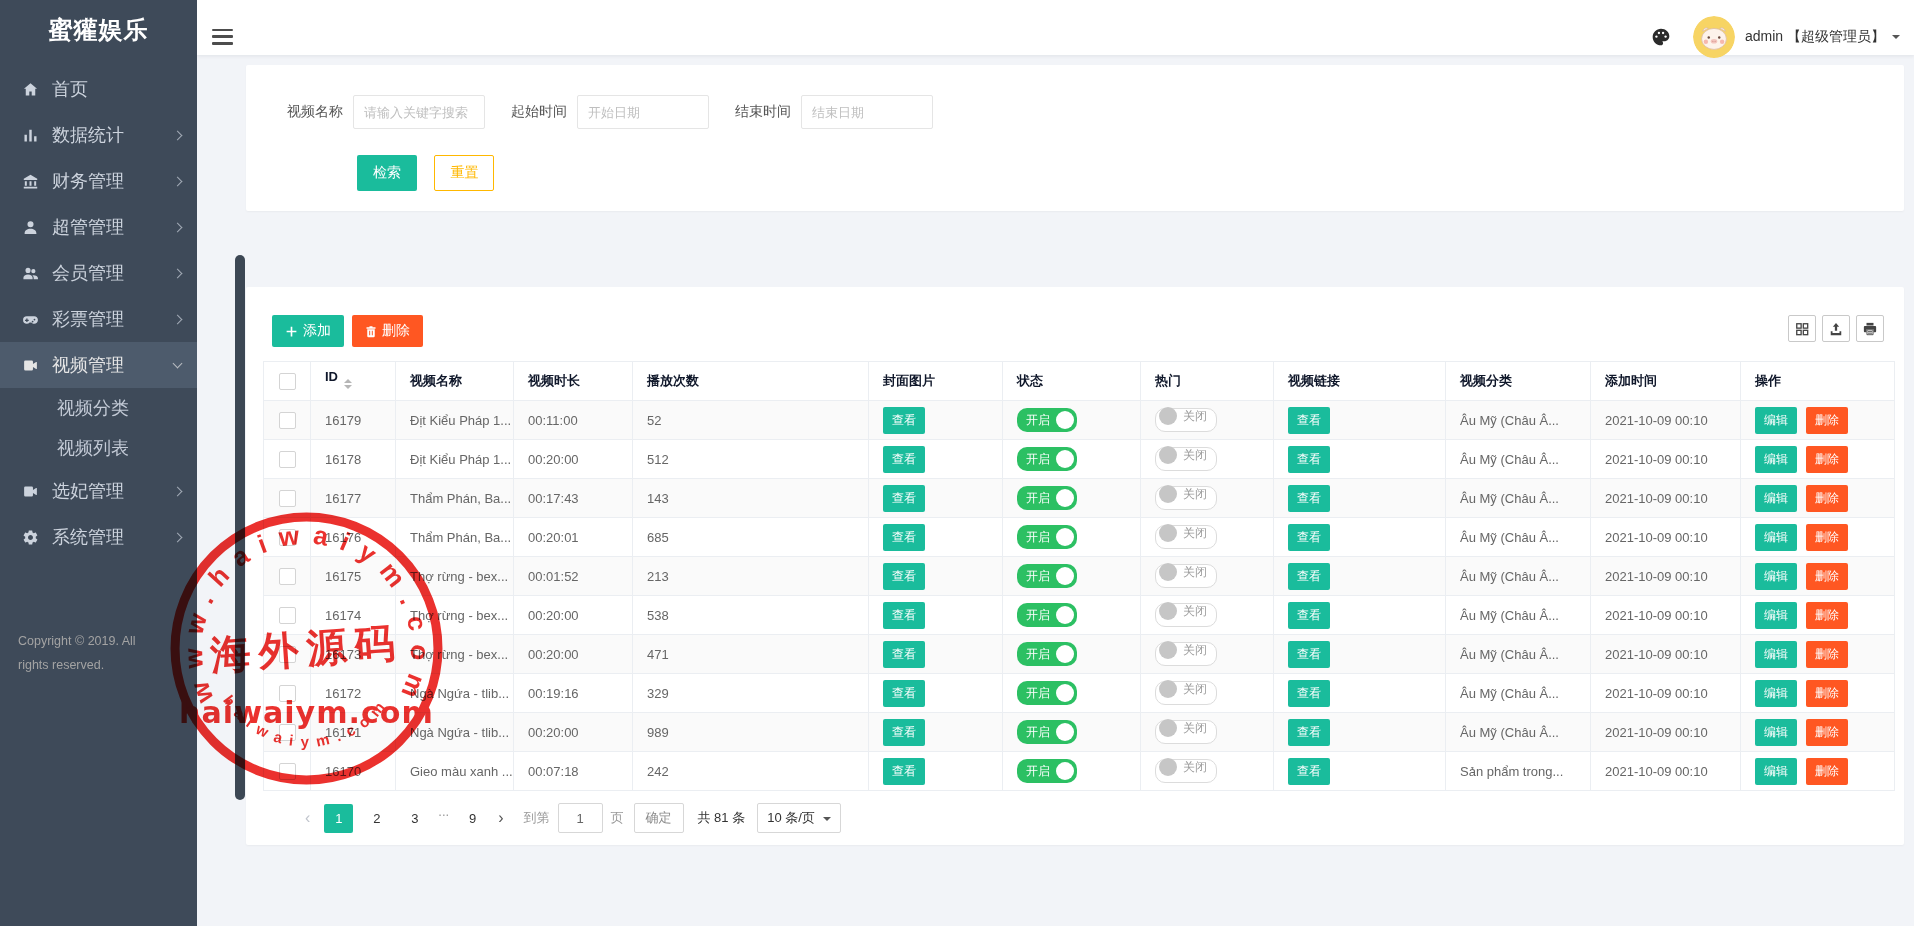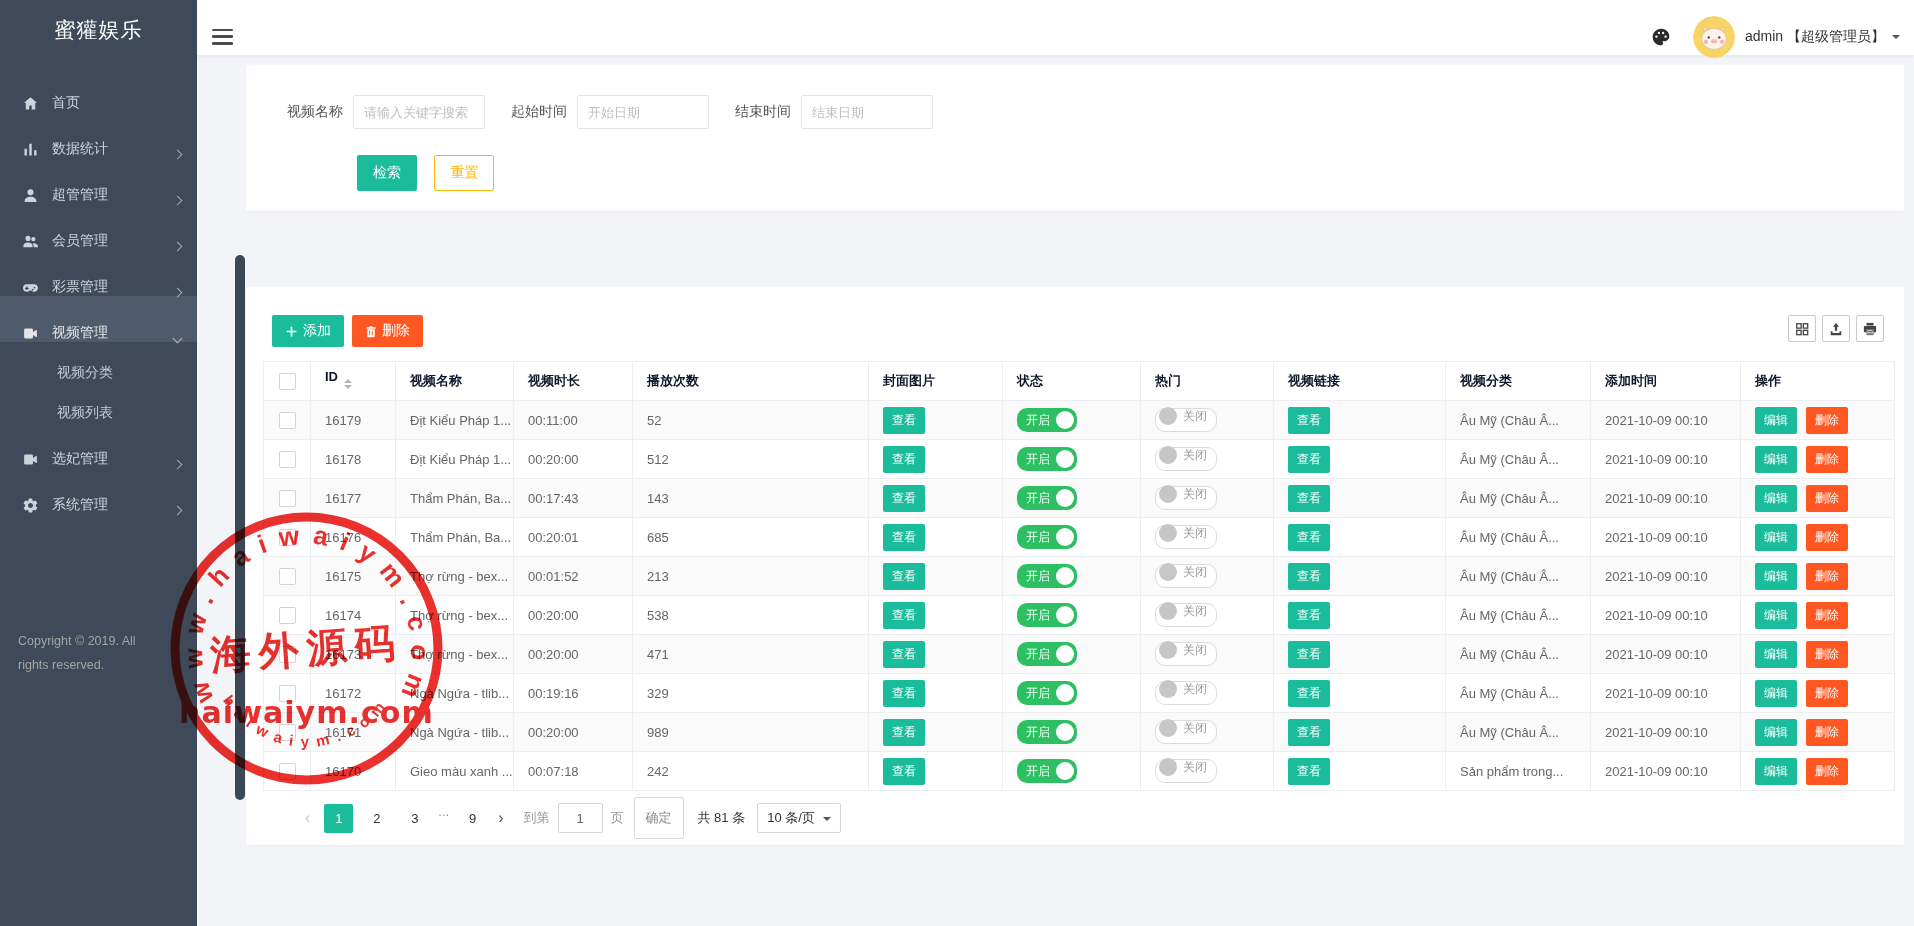--- a/index.html
+++ b/index.html
@@ -5,23 +5,23 @@
   * { margin:0; padding:0; box-sizing:border-box; }
   html,body { width:1914px; height:926px; }
   body {
     position:relative; overflow:hidden; background:#f2f4f8;
     font-family:"Liberation Sans","DejaVu Sans",sans-serif;
     --teal:#1abc9c; --orange:#ff5722; --green:#2cc063; --yellow:#ffb800;
     --red:#e8120e; --sidebar:#3e4a59;
   }
   
   .sidebar { position:absolute; left:0; top:0; width:197px; height:926px; background:var(--sidebar); z-index:5; }
-  .logo { height:60px; display:flex; align-items:center; justify-content:center; color:#fff; font-size:21px; font-weight:normal; letter-spacing:1px; }
+  .logo { height:60px; display:flex; align-items:center; justify-content:center; color:#fff; font-size:24px; font-weight:bold; letter-spacing:1px; }
   .menu { margin-top:6px; }
-  .menu-item { height:46px; display:flex; align-items:flex-end; padding:0 16px 0 22px; color:#ccd3dd; font-size:14px; cursor:pointer; }
+  .menu-item { height:46px; display:flex; align-items:center; padding:0 16px 0 22px; color:#ccd3dd; font-size:18px; cursor:pointer; }
   .menu-item.sub { height:40px; padding-left:57px; color:#c3cad6; }
   .menu-item.active { background:#4d5b6c; color:#e5e5e5; }
   .mi-icon { width:17px; height:17px; margin-right:13px; display:inline-flex; flex:none; }
   .mi-icon svg { width:17px; height:17px; fill:currentColor; }
   .mi-label { flex:1; }
   .mi-arrow { width:7px; height:7px; border:solid currentColor; border-width:0 1.4px 1.4px 0; opacity:.7; flex:none; }
   .mi-arrow.right { transform:rotate(-45deg); }
   .mi-arrow.down  { transform:rotate(45deg); margin-top:-3px; }
   .copyright { position:absolute; top:630px; left:0; width:180px; padding:0 18px; color:#a3a3a3; font-size:12.5px; line-height:1.9; }
   
@@ -79,21 +79,21 @@
   .pager { display:flex; align-items:center; margin:12px 0 0 42px; font-size:13px; color:#666; height:30px; }
   .pg-arrow { margin-right:14px; font-size:16px; cursor:pointer; line-height:1; }
   .pg-arrow.prev { color:#c0c4cc; }
   .pg-arrow.next { color:#555; margin:0 10px 0 2px; }
   .pg-num { min-width:29px; height:29px; line-height:29px; text-align:center; margin-right:9px; color:#333; cursor:pointer; border-radius:2px; }
   .pg-num.active { background:var(--teal); color:#fff; }
   .pg-dots { margin-right:9px; color:#999; }
   .goto-label { color:#9a9a9a; margin:0 8px 0 10px; }
   .goto-input { width:45px; height:30px; border:1px solid #d7d7d7; border-radius:2px; text-align:center; color:#666; font-size:13px; outline:none; }
   .page-unit { color:#9a9a9a; margin:0 10px 0 8px; }
-  .btn-confirm { height:42px; padding:0 11px; background:#fff; border:1px solid #d7d7d7; border-radius:2px; color:#8a8a8a; font-size:13px; cursor:pointer; }
+  .btn-confirm { height:30px; padding:0 11px; background:#fff; border:1px solid #d7d7d7; border-radius:2px; color:#8a8a8a; font-size:13px; cursor:pointer; }
   .total { color:#333; margin:0 12px 0 14px; }
   .pagesize { height:30px; border:1px solid #d7d7d7; border-radius:2px; display:flex; align-items:center; padding:0 9px; color:#333; cursor:pointer; background:#fff; }
   .pagesize .caret { margin-left:8px; border-top-color:#555; }
   
   .scroll-strip { position:absolute; left:38px; top:200px; width:10px; height:545px; background:#3c4754; border-radius:5px; z-index:6; }
   .stamp { position:absolute; left:166px; top:508px; width:281px; height:281px; z-index:50; opacity:.87; mix-blend-mode:multiply; pointer-events:none; }
 </style>
 </head>
 <body style="--teal: #1abc9c; --orange: #ff5722; --green: #2cc063; --yellow: #ffb800; --red: #e8120e; --sidebar: #3e4a59;">
 
@@ -108,20 +108,29 @@
         </span>
         <span class="mi-label">首页</span>
       </div>
       <div class="menu-item">
         <span class="mi-icon">
           <svg viewBox="0 0 24 24">
             <path d="M3.5 11h3.4v9.5H3.5zM10.3 4h3.4v16.5h-3.4zM17.1 13h3.4v7.5h-3.4z"></path>
           </svg>
         </span>
         <span class="mi-label">数据统计</span>
+        <span class="mi-arrow right"></span>
+      </div>
+      <div class="menu-item">
+        <span class="mi-icon">
+          <svg viewBox="0 0 24 24">
+            <path d="M12 2.5 2.5 8v1.8h19V8zM4 11.5h2.8V18H4zm6.6 0h2.8V18h-2.8zm6.6 0H20V18h-2.8zM2.5 19.5h19V22h-19z"></path>
+          </svg>
+        </span>
+        <span class="mi-label">财务管理</span>
         <span class="mi-arrow right"></span>
       </div>
       <div class="menu-item">
         <span class="mi-icon">
           <svg viewBox="0 0 24 24">
             <path d="M12 11.6a4.3 4.3 0 1 0 0-8.6 4.3 4.3 0 0 0 0 8.6zm0 2.2c-4.6 0-8.3 2.3-8.3 6.4v.8h16.6v-.8c0-4.1-3.7-6.4-8.3-6.4z"></path>
           </svg>
         </span>
         <span class="mi-label">超管管理</span>
         <span class="mi-arrow right"></span>

